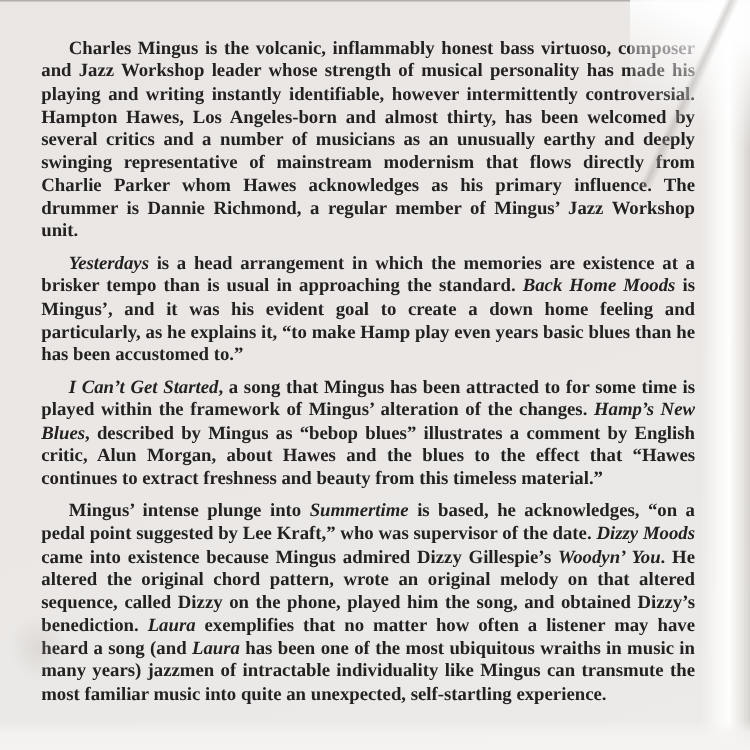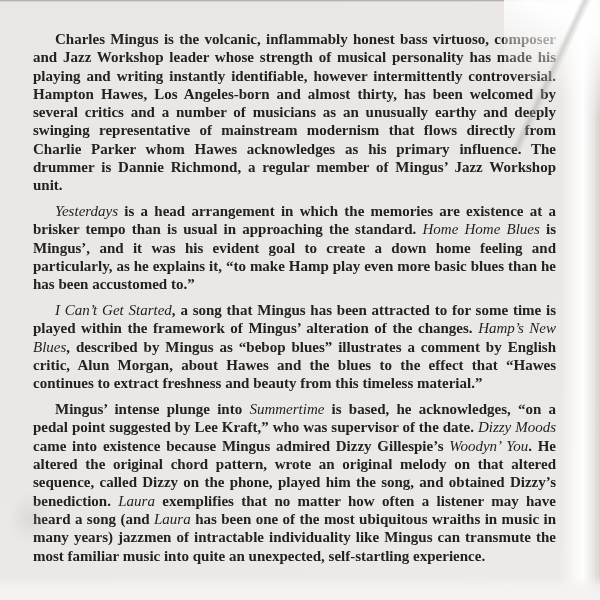--- a/index.html
+++ b/index.html
@@ -30,21 +30,21 @@
   }
   .notes p {
     margin: 0;
     text-indent: 22px;
   }
   .notes p + p {
     margin-top: 7.5px;
   }
   .notes em {
     font-style: italic;
-    font-weight: 400;
+    font-weight: 700;
   }
   
   .top-edge-line {
     position: absolute;
     top: 0; left: 0;
     width: 100%; height: 2px;
     background: linear-gradient(180deg, var(--top-edge, #a39f9b) 0%, rgba(163,159,155,0) 100%);
   }
   .right-highlight {
     position: absolute;
@@ -87,21 +87,21 @@
     background: radial-gradient(ellipse at center, rgba(176,172,168,0.25) 0%, rgba(176,172,168,0) 70%);
   }
 </style>
 </head>
 <body>
 
 <div class="paper">
 
   <div class="notes">
     <p><span>Charles Mingus is the volcanic, inflammably honest bass virtuoso, composer and Jazz Workshop leader whose strength of musical personality has made his playing and writing instantly identifiable, however intermittently controversial. Hampton Hawes, Los Angeles-born and almost thirty, has been welcomed by several critics and a number of musicians as an unusually earthy and deeply swinging representative of mainstream modernism that flows directly from Charlie Parker whom Hawes acknowledges as his primary influence. The drummer is Dannie Richmond, a regular member of Mingus’ Jazz Workshop unit.</span></p>
-    <p><em>Yesterdays</em><span> is a head arrangement in which the memories are existence at a brisker tempo than is usual in approaching the standard. </span><em>Home Home Blues</em><span> is Mingus’, and it was his evident goal to create a down home feeling and particularly, as he explains it, “to make Hamp play even more basic blues than he has been accustomed to.”</span></p>
+    <p><em>Yesterdays</em><span> is a head arrangement in which the memories are existence at a brisker tempo than is usual in approaching the standard. </span><em>Back Home Moods</em><span> is Mingus’, and it was his evident goal to create a down home feeling and particularly, as he explains it, “to make Hamp play even years basic blues than he has been accustomed to.”</span></p>
     <p><em>I Can’t Get Started</em><span>, a song that Mingus has been attracted to for some time is played within the framework of Mingus’ alteration of the changes. </span><em>Hamp’s New Blues</em><span>, described by Mingus as “bebop blues” illustrates a comment by English critic, Alun Morgan, about Hawes and the blues to the effect that “Hawes continues to extract freshness and beauty from this timeless material.”</span></p>
     <p><span>Mingus’ intense plunge into </span><em>Summertime</em><span> is based, he acknowledges, “on a pedal point suggested by Lee Kraft,” who was supervisor of the date. </span><em>Dizzy Moods</em><span> came into existence because Mingus admired Dizzy Gillespie’s </span><em>Woodyn’ You</em><span>. He altered the original chord pattern, wrote an original melody on that altered sequence, called Dizzy on the phone, played him the song, and obtained Dizzy’s benediction. </span><em>Laura</em><span> exemplifies that no matter how often a listener may have heard a song (and </span><em>Laura</em><span> has been one of the most ubiquitous wraiths in music in many years) jazzmen of intractable individuality like Mingus can transmute the most familiar music into quite an unexpected, self-startling experience.</span></p>
   </div>
 
   <div class="top-edge-line"></div>
   <div class="right-highlight"></div>
   <div class="right-shade"></div>
   <div class="corner-crease"></div>
   <div class="bottom-edge"></div>
   <div class="smudge"></div>

